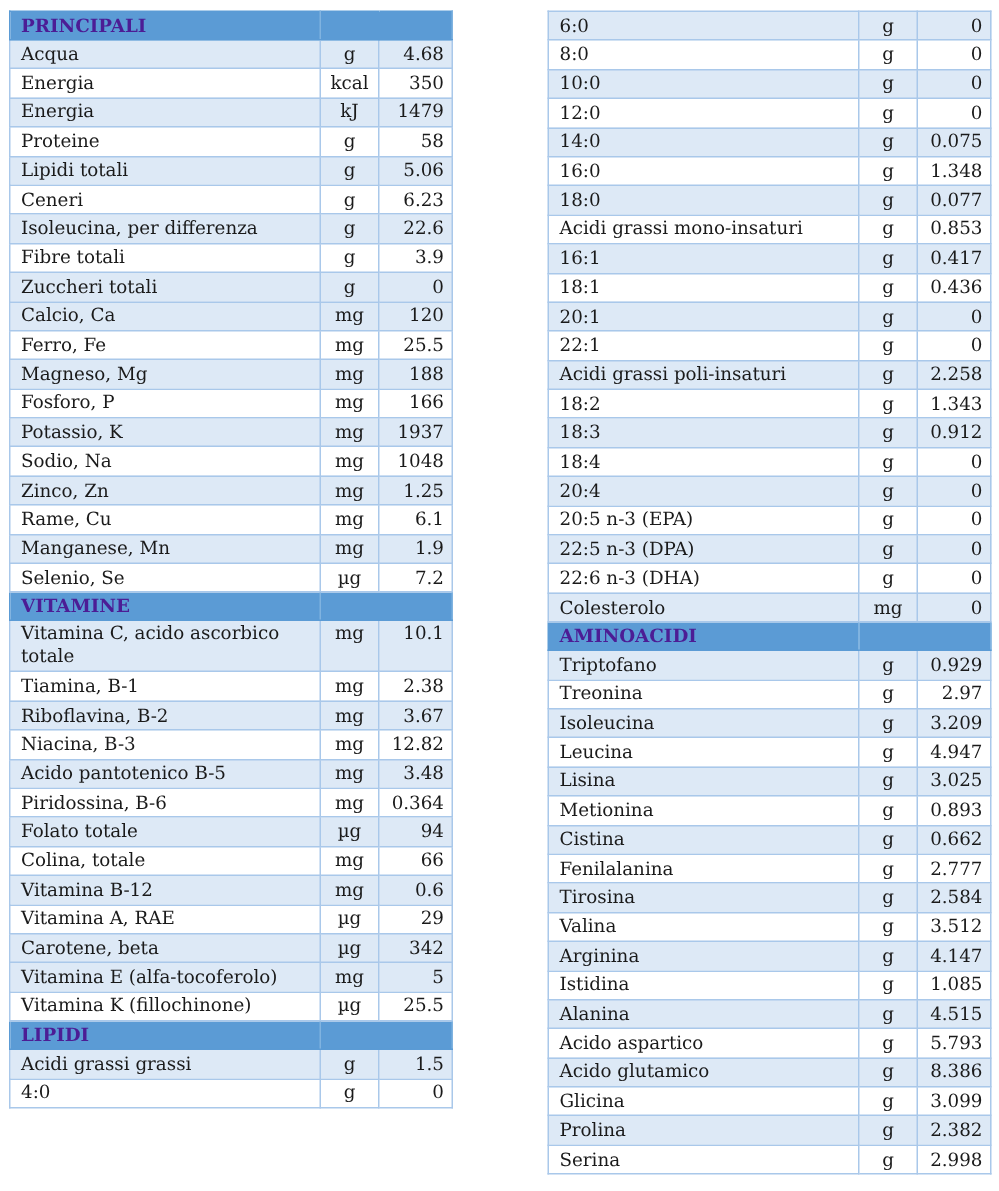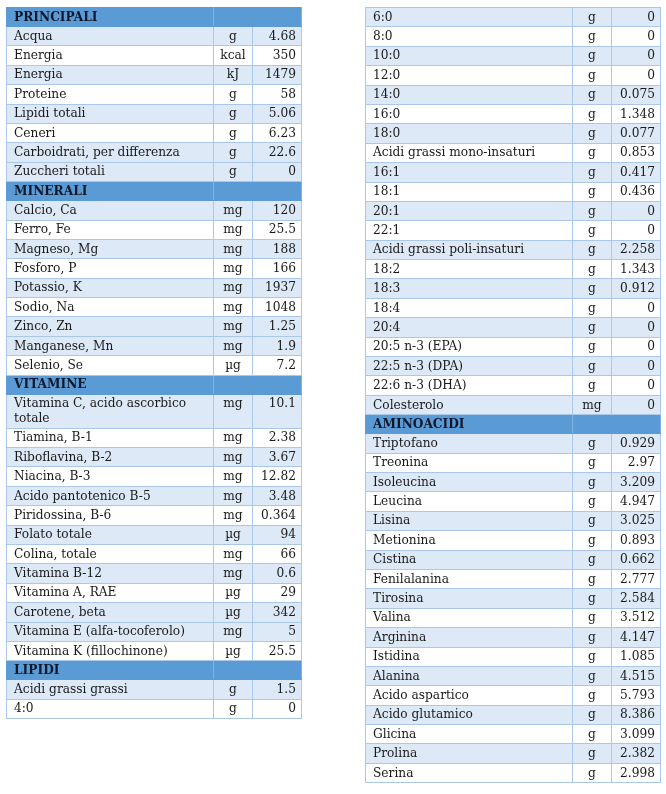--- a/index.html
+++ b/index.html
@@ -7,21 +7,21 @@
       font-family: "DejaVu Serif", "Liberation Serif", serif; color: #1a1a1a; }
     .tbl { position: absolute; border-collapse: collapse; table-layout: fixed; font-size: 12.2px; }
     #left { left: 6px; top: 7px; width: 295px; }
     #right { left: 365px; top: 7px; width: 295px; }
     .tbl td { border: 1px solid #a9c8ea; padding: 0 4px 0 7px; height: 18.4px; line-height: 15px; vertical-align: middle; white-space: nowrap; }
     .tbl td.name { white-space: normal; }
     .tbl td.unit { text-align: center; padding: 0 2px; }
     .tbl td.val { text-align: right; padding-right: 5px; }
     .tbl tr.alt td { background: #dde9f6; }
     .tbl tr.plain td { background: #ffffff; }
-    .tbl tr.hdr td { background: #5b9bd5; font-weight: bold; color: #0f172a; border-color: #5b9bd5; border-right-color: #80b3e0; height: 18px; }
+    .tbl tr.hdr td { background: #5b9bd5; font-weight: bold; color: #4c1d95; border-color: #5b9bd5; border-right-color: #80b3e0; height: 18px; }
     .tbl tr.hdr td.htitle { border-right-color: #80b3e0; }
     .tbl tr.tall td { height: 32px; vertical-align: top; padding-top: 1px; }
   </style>
 </head>
 <body>
 
 <table class="tbl" id="left">
   <colgroup>
       <col style="width:207px">
       <col style="width:39px">
@@ -56,33 +56,34 @@
         <td class="name">Lipidi totali</td>
         <td class="unit">g</td>
         <td class="val">5.06</td>
       </tr>
       <tr class="plain">
         <td class="name">Ceneri</td>
         <td class="unit">g</td>
         <td class="val">6.23</td>
       </tr>
       <tr class="alt">
-        <td class="name">Carboidrati, per differenza</td>
+        <td class="name">Isoleucina, per differenza</td>
         <td class="unit">g</td>
         <td class="val">22.6</td>
       </tr>
+      <tr class="plain">
+        <td class="name">Fibre totali</td>
+        <td class="unit">g</td>
+        <td class="val">3.9</td>
+      </tr>
       <tr class="alt">
         <td class="name">Zuccheri totali</td>
         <td class="unit">g</td>
         <td class="val">0</td>
       </tr>
-      <tr class="hdr">
-        <td class="htitle">MINERALI</td>
-        <td colspan="2"></td>
-      </tr>
       <tr class="alt">
         <td class="name">Calcio, Ca</td>
         <td class="unit">mg</td>
         <td class="val">120</td>
       </tr>
       <tr class="plain">
         <td class="name">Ferro, Fe</td>
         <td class="unit">mg</td>
         <td class="val">25.5</td>
       </tr>
@@ -103,20 +104,25 @@
       </tr>
       <tr class="plain">
         <td class="name">Sodio, Na</td>
         <td class="unit">mg</td>
         <td class="val">1048</td>
       </tr>
       <tr class="alt">
         <td class="name">Zinco, Zn</td>
         <td class="unit">mg</td>
         <td class="val">1.25</td>
+      </tr>
+      <tr class="plain">
+        <td class="name">Rame, Cu</td>
+        <td class="unit">mg</td>
+        <td class="val">6.1</td>
       </tr>
       <tr class="alt">
         <td class="name">Manganese, Mn</td>
         <td class="unit">mg</td>
         <td class="val">1.9</td>
       </tr>
       <tr class="plain">
         <td class="name">Selenio, Se</td>
         <td class="unit">µg</td>
         <td class="val">7.2</td>

